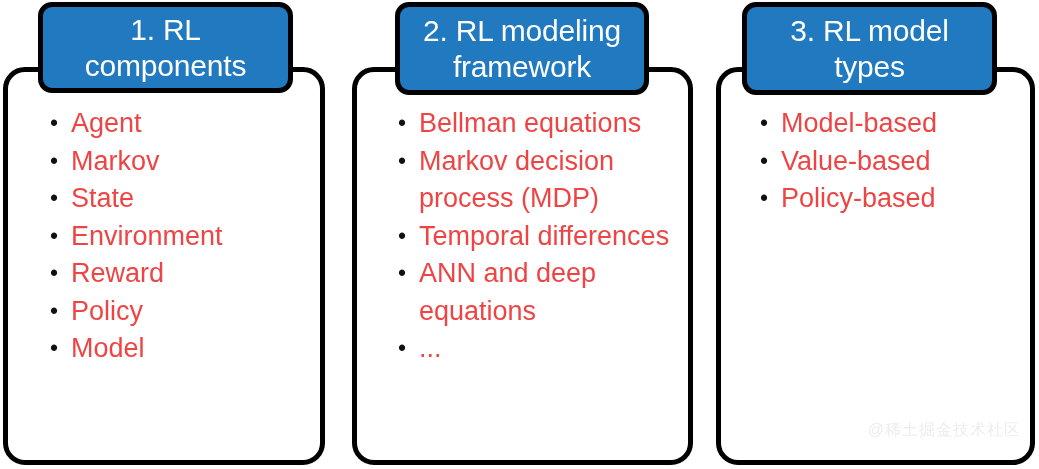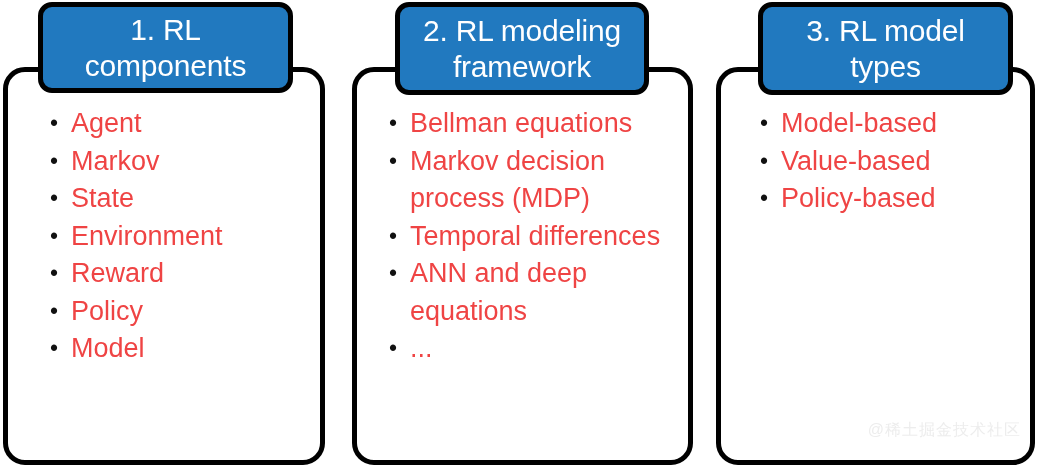--- a/index.html
+++ b/index.html
@@ -88,24 +88,24 @@
     line-height: 37.5px;
     color: #111111;
   }
   
   #col-1 { left: 3px;   width: 322px; }
   #col-2 { left: 352px; width: 341px; }
   #col-3 { left: 716px; width: 319px; }
 
   #col-1 .header-chip { left: 35px;  width: 255px; height: 91px; }
   #col-2 .header-chip { left: 43px;  width: 254px; height: 93px; }
-  #col-3 .header-chip { left: 42px;  width: 255px; height: 93px; }
+  #col-3 .header-chip { left: 26px;  width: 255px; height: 93px; }
 
   #col-1 .bullets { padding-left: 45px; }
-  #col-2 .bullets { padding-left: 35px; }
+  #col-2 .bullets { padding-left: 44px; }
   #col-3 .bullets { padding-left: 42px; }
 
   .watermark {
     position: absolute;
     right: 18px;
     bottom: 13px;
     font-size: 16px;
     color: #ededed;
     letter-spacing: 1px;
     z-index: 4;

